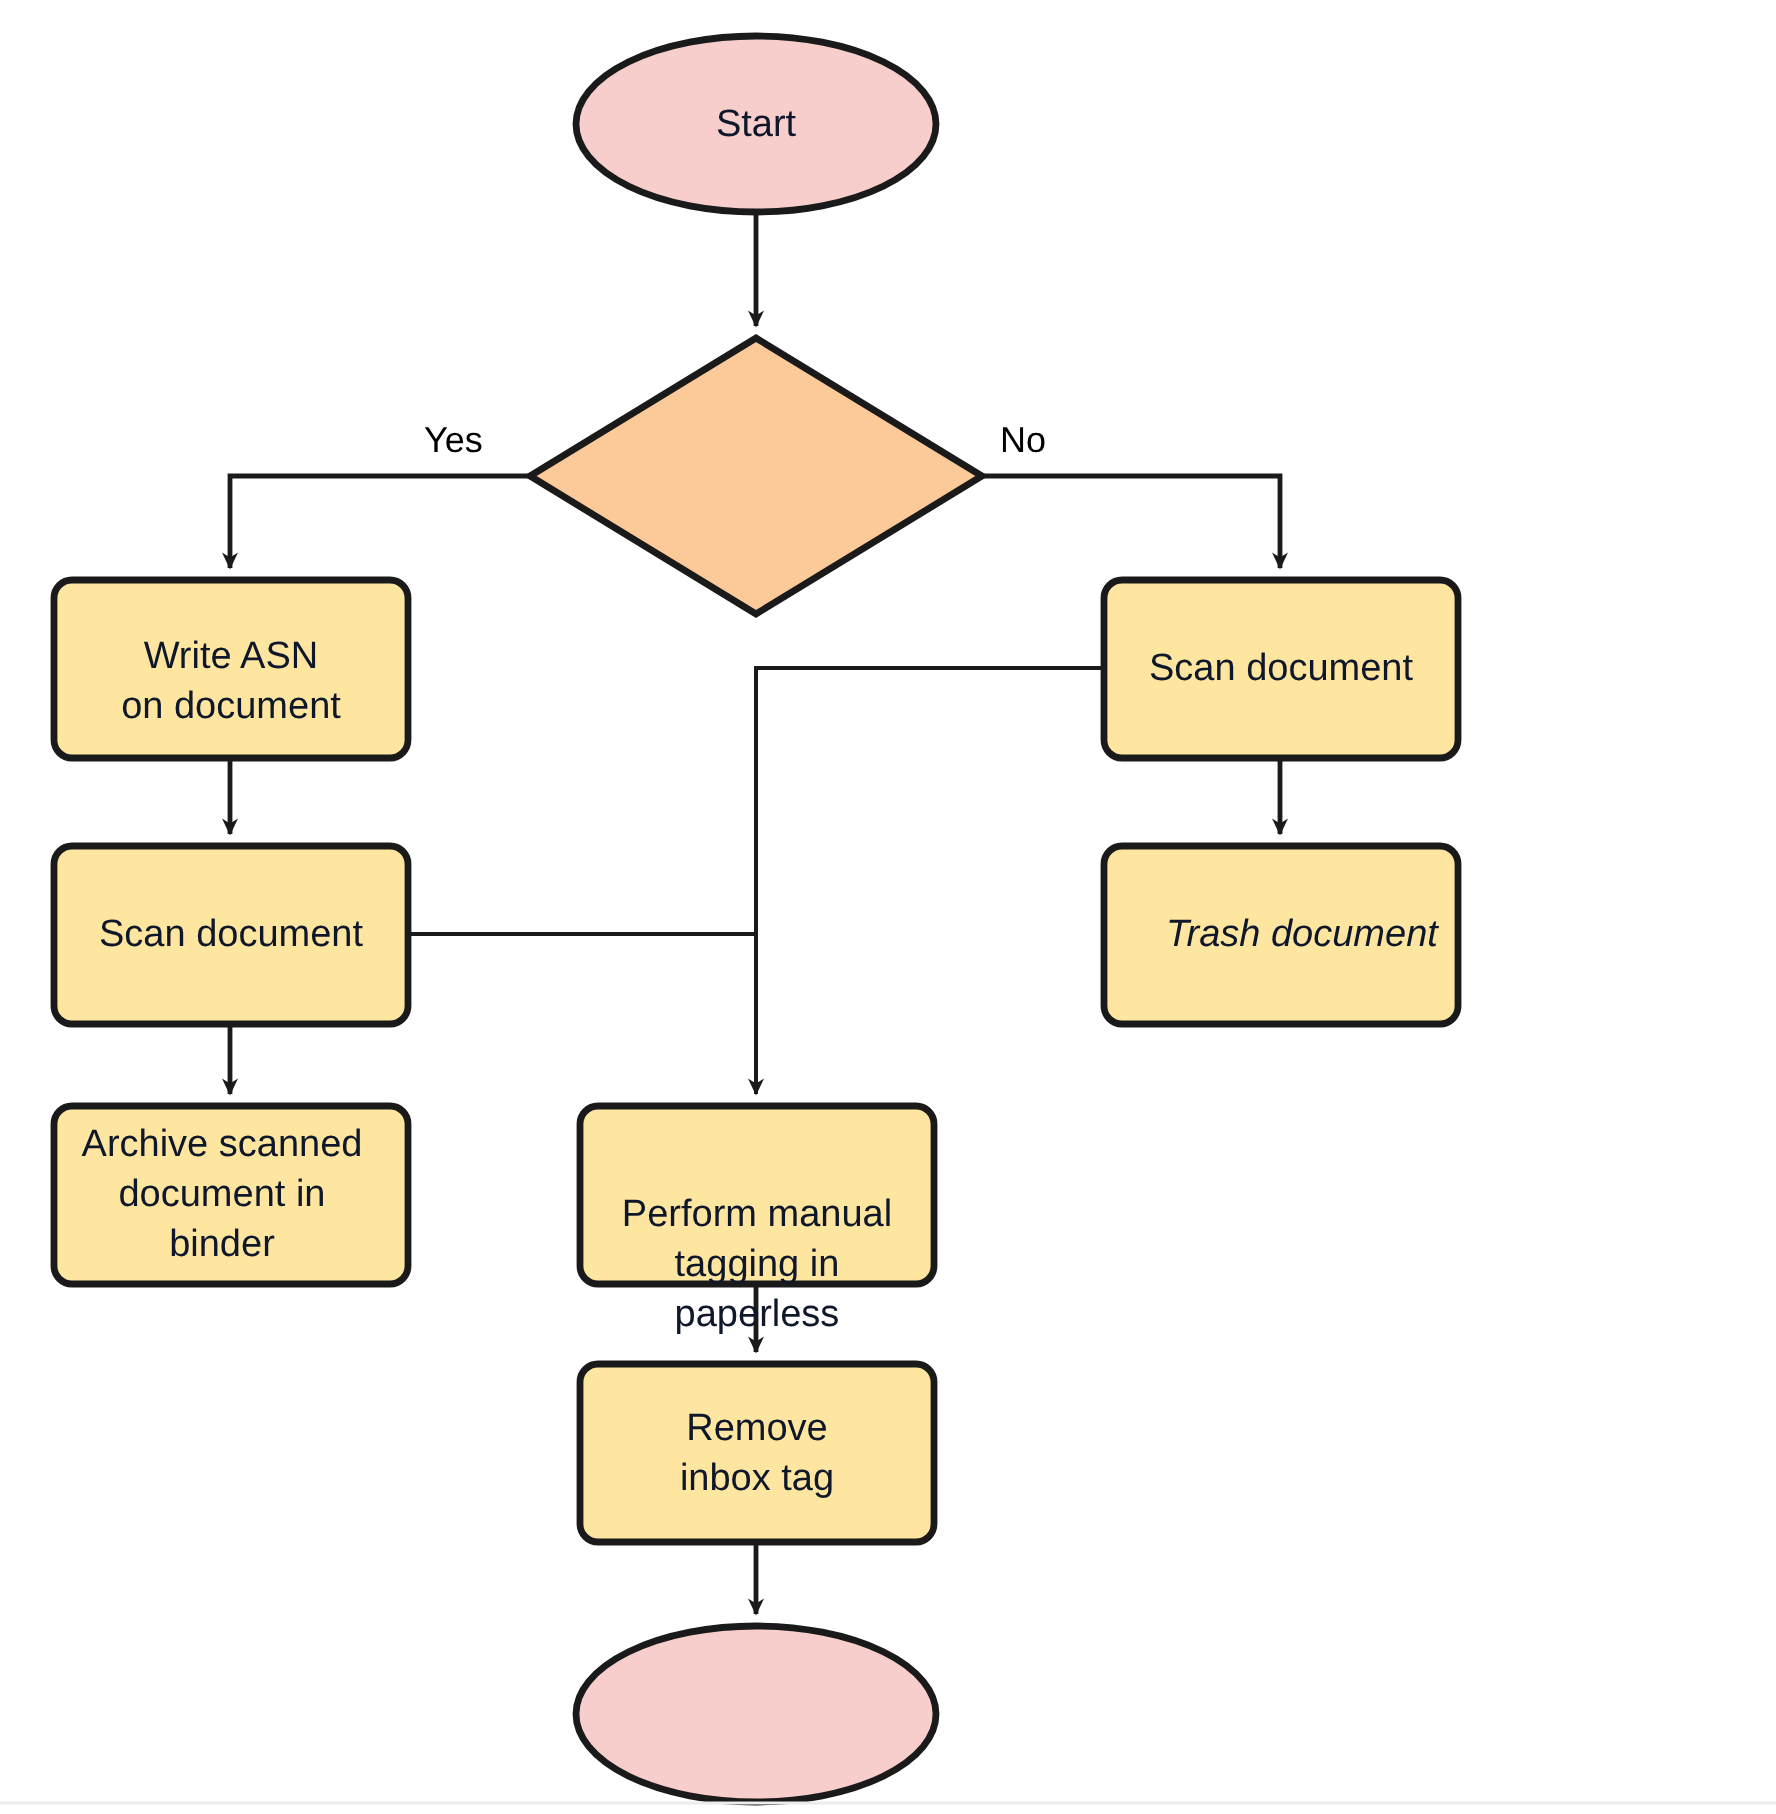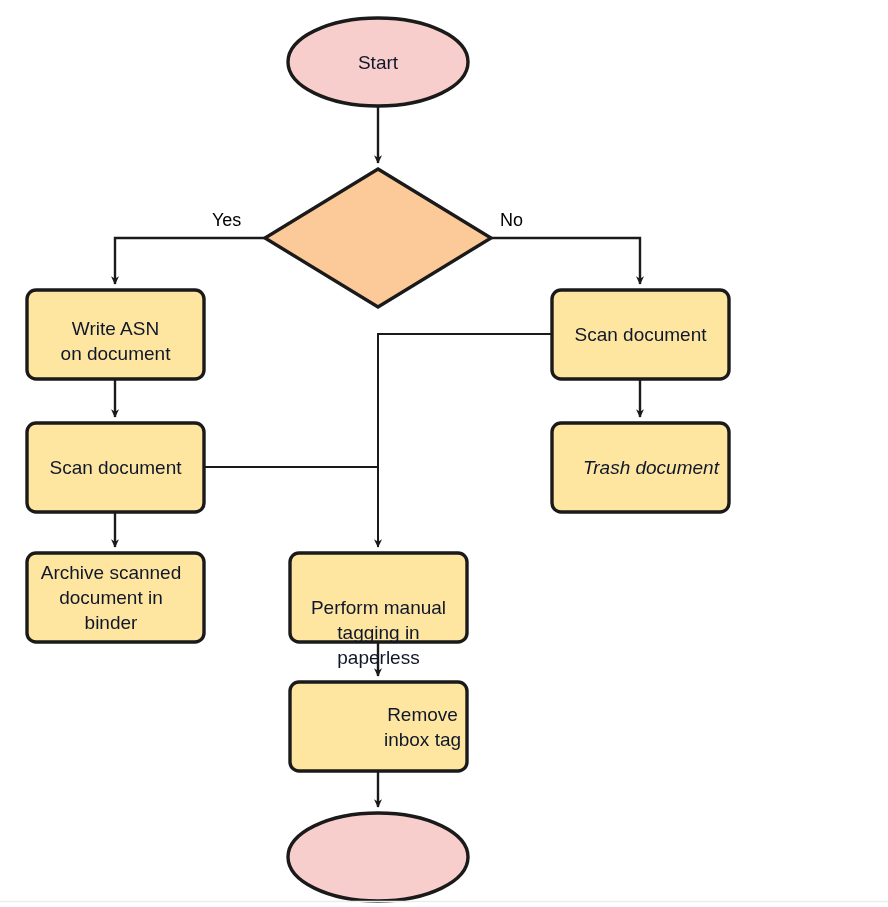--- a/index.html
+++ b/index.html
@@ -136,21 +136,21 @@
 binder</div>
 
   <div class="node-label" style="left:552px; top:290px; width:177px; height:89px;">Scan document</div>
 
   <div class="node-label" style="left:552px; top:423px; width:198px; height:89px;font-style:italic;">Trash document</div>
 
   <div class="node-label" style="left:290px; top:553px; width:177px; height:89px;margin-top:35px;">Perform manual
 tagging in
 paperless</div>
 
-  <div class="node-label" style="left:290px; top:682px; width:177px; height:89px;padding-left:44px;">Remove
+  <div class="node-label" style="left:290px; top:682px; width:177px; height:89px;">Remove
 inbox tag</div>
 
 
   <div class="edge-label" style="left:212px; top:210px;">Yes</div>
 
   <div class="edge-label" style="left:500px; top:210px;">No</div>
 
 
   <div class="hit" style="left:288px; top:18px; width:180px; height:88px; border-radius:50%;"></div>
   <div class="hit" style="left:265px; top:169px; width:226px; height:138px;"></div>

